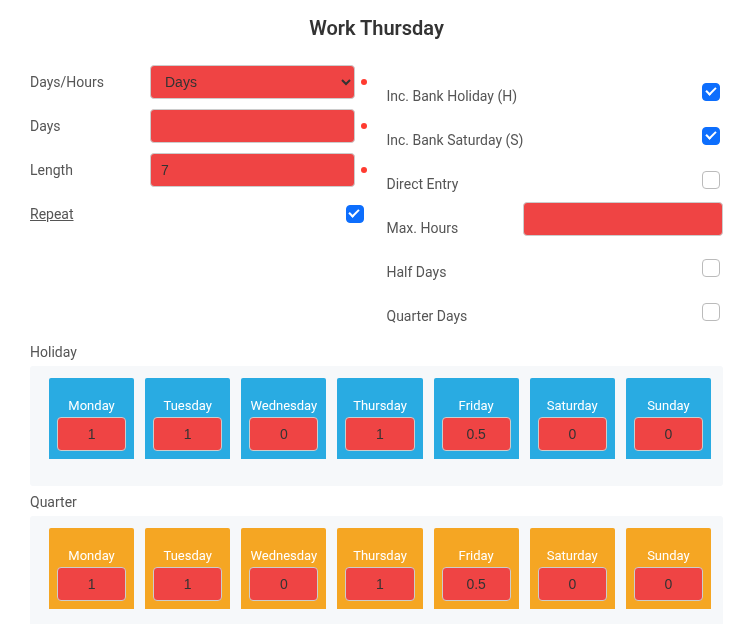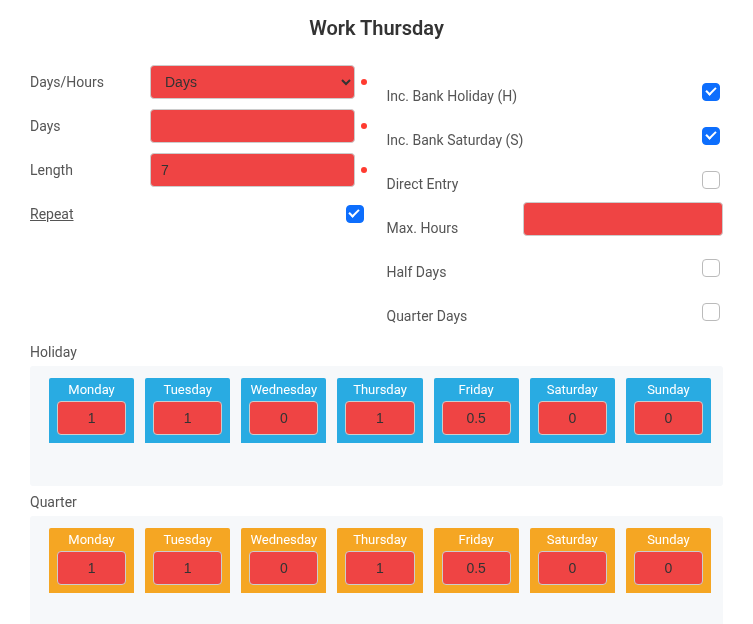--- a/index.html
+++ b/index.html
@@ -114,21 +114,21 @@
     padding: 12px;
     border-radius: 3px;
     min-height: 120px;
   }
   .grid-header {
     display: flex;
     gap: 4px;
   }
   .hdr-cell {
     flex: 1;
-    padding: 4px 8px 8px;
+    padding: 20px 8px 8px;
     text-align: center;
     color: #fff;
     font-size: 13px;
     border-radius: 2px 2px 0 0;
     margin-left: 7px;
   }
   .holiday .hdr-cell { background: #29abe2; }
   .sickness .hdr-cell { background: #f5a623; }
   .day-name {
     display: block;

